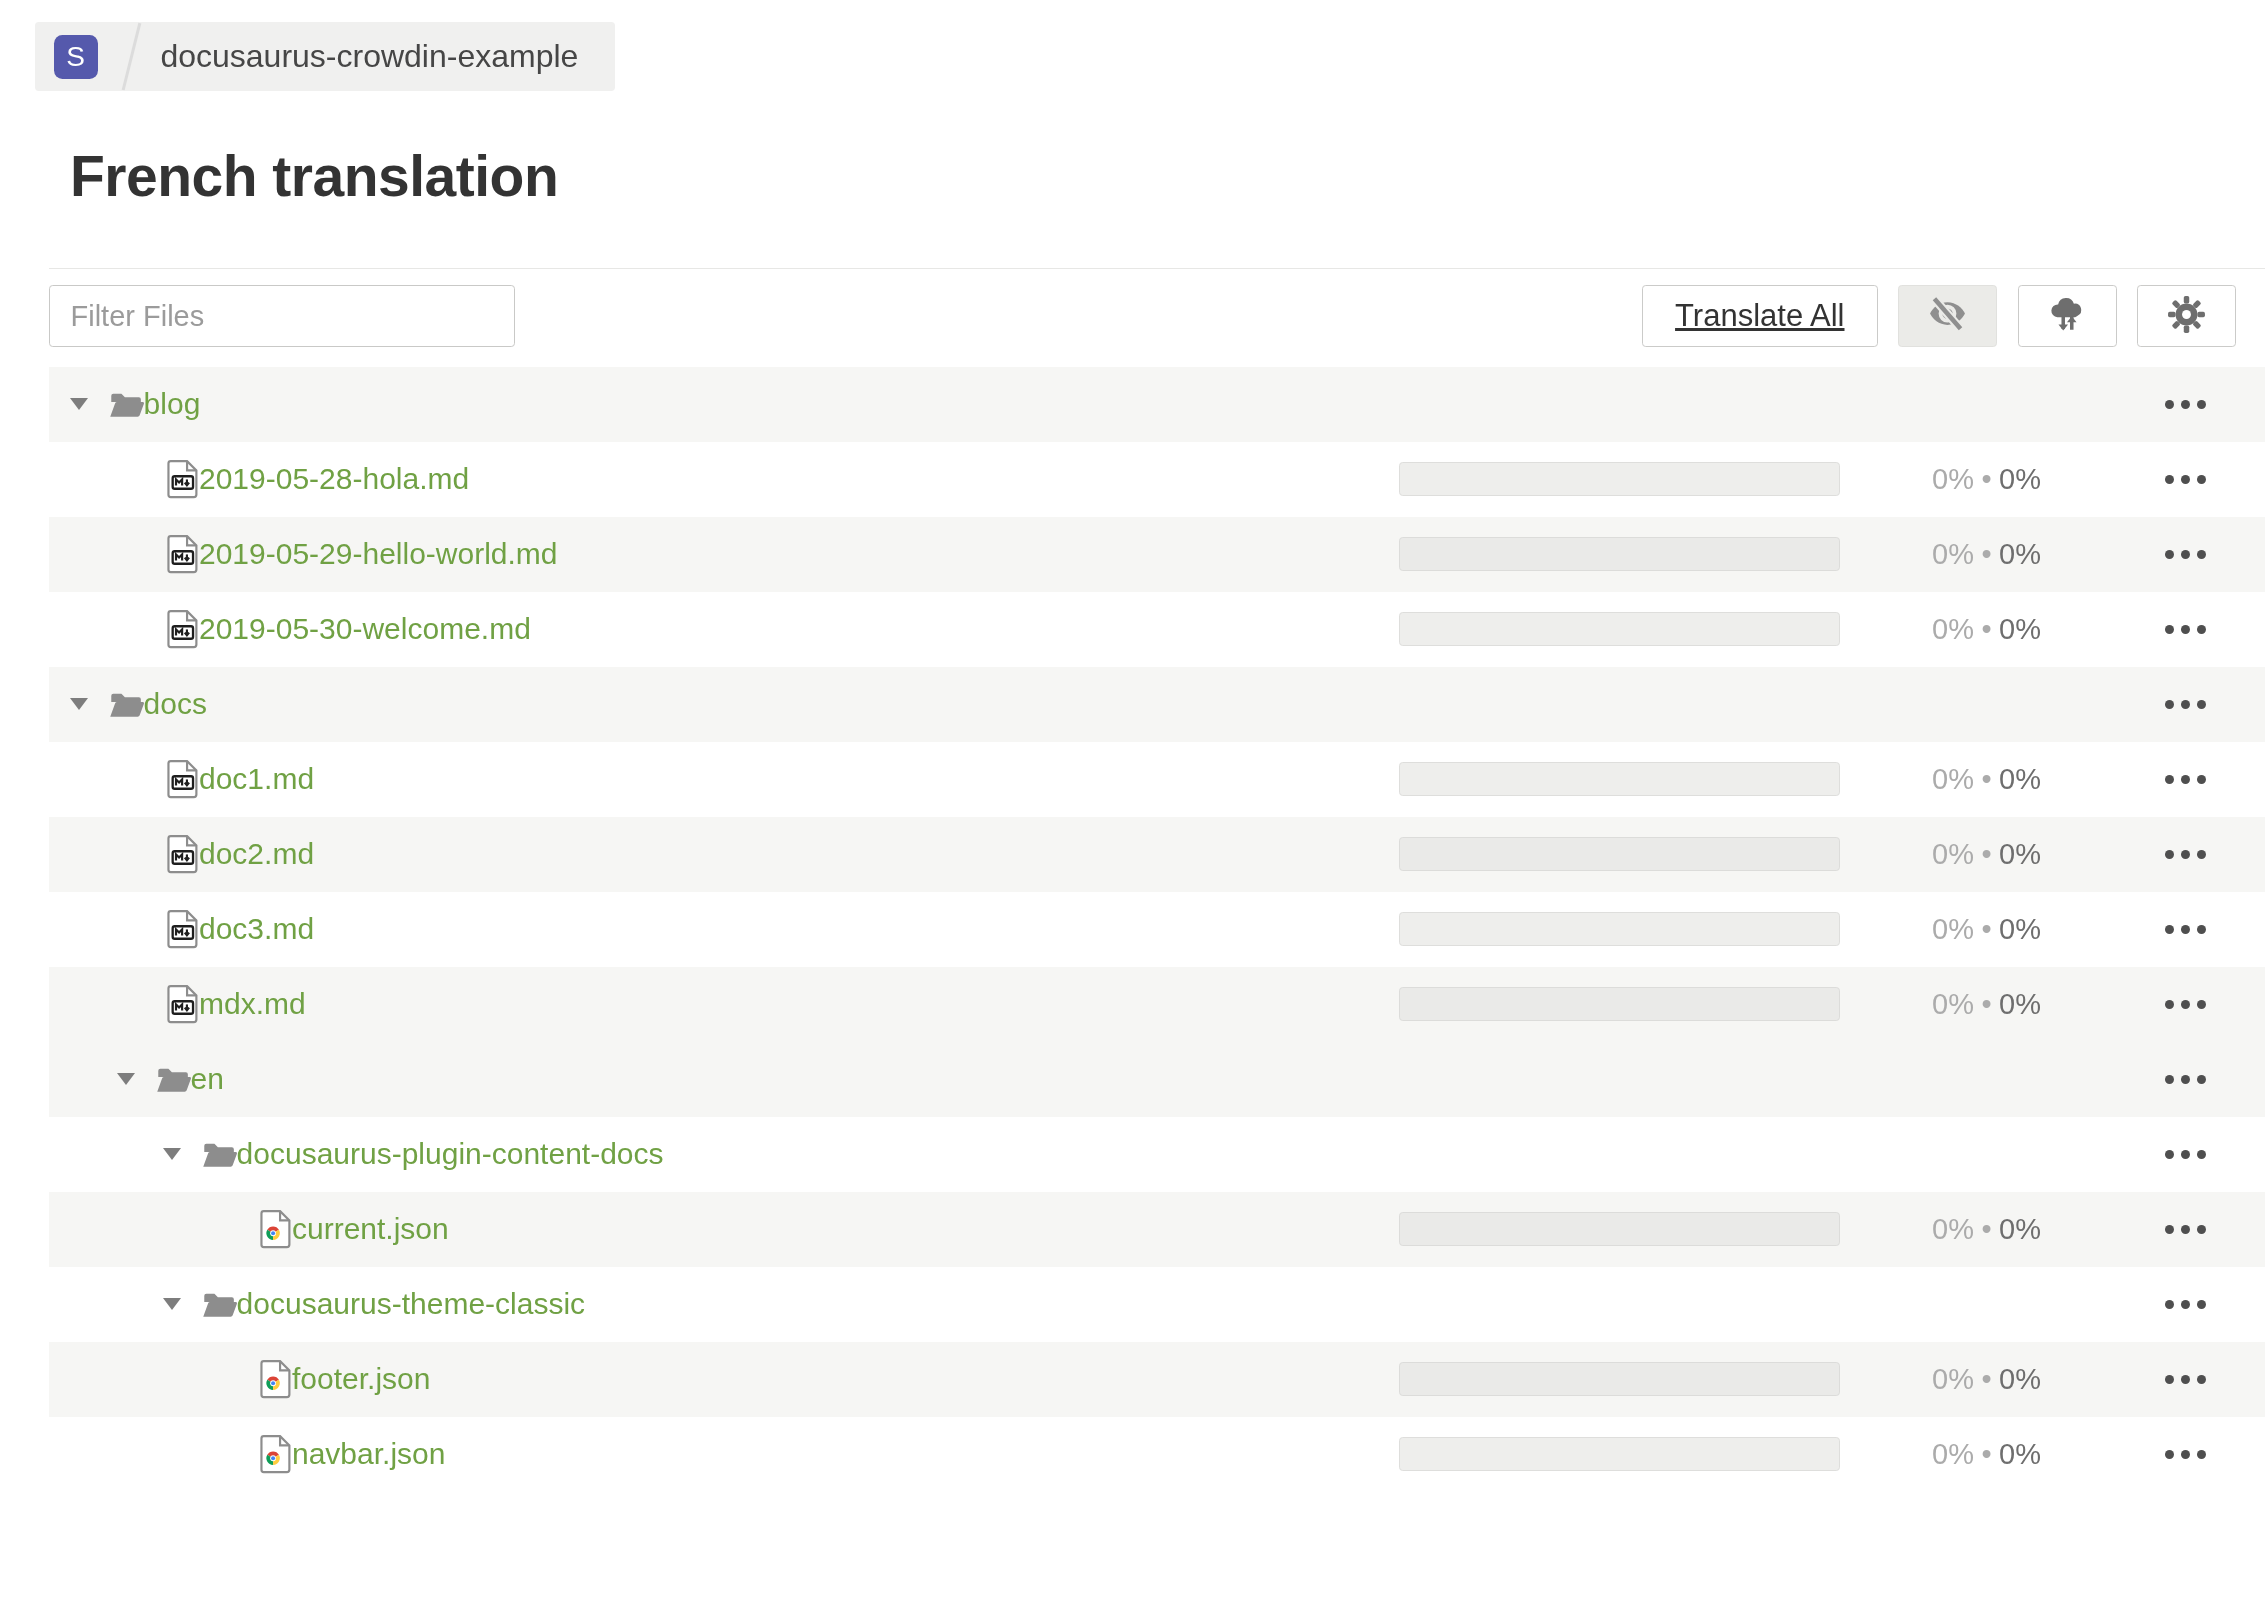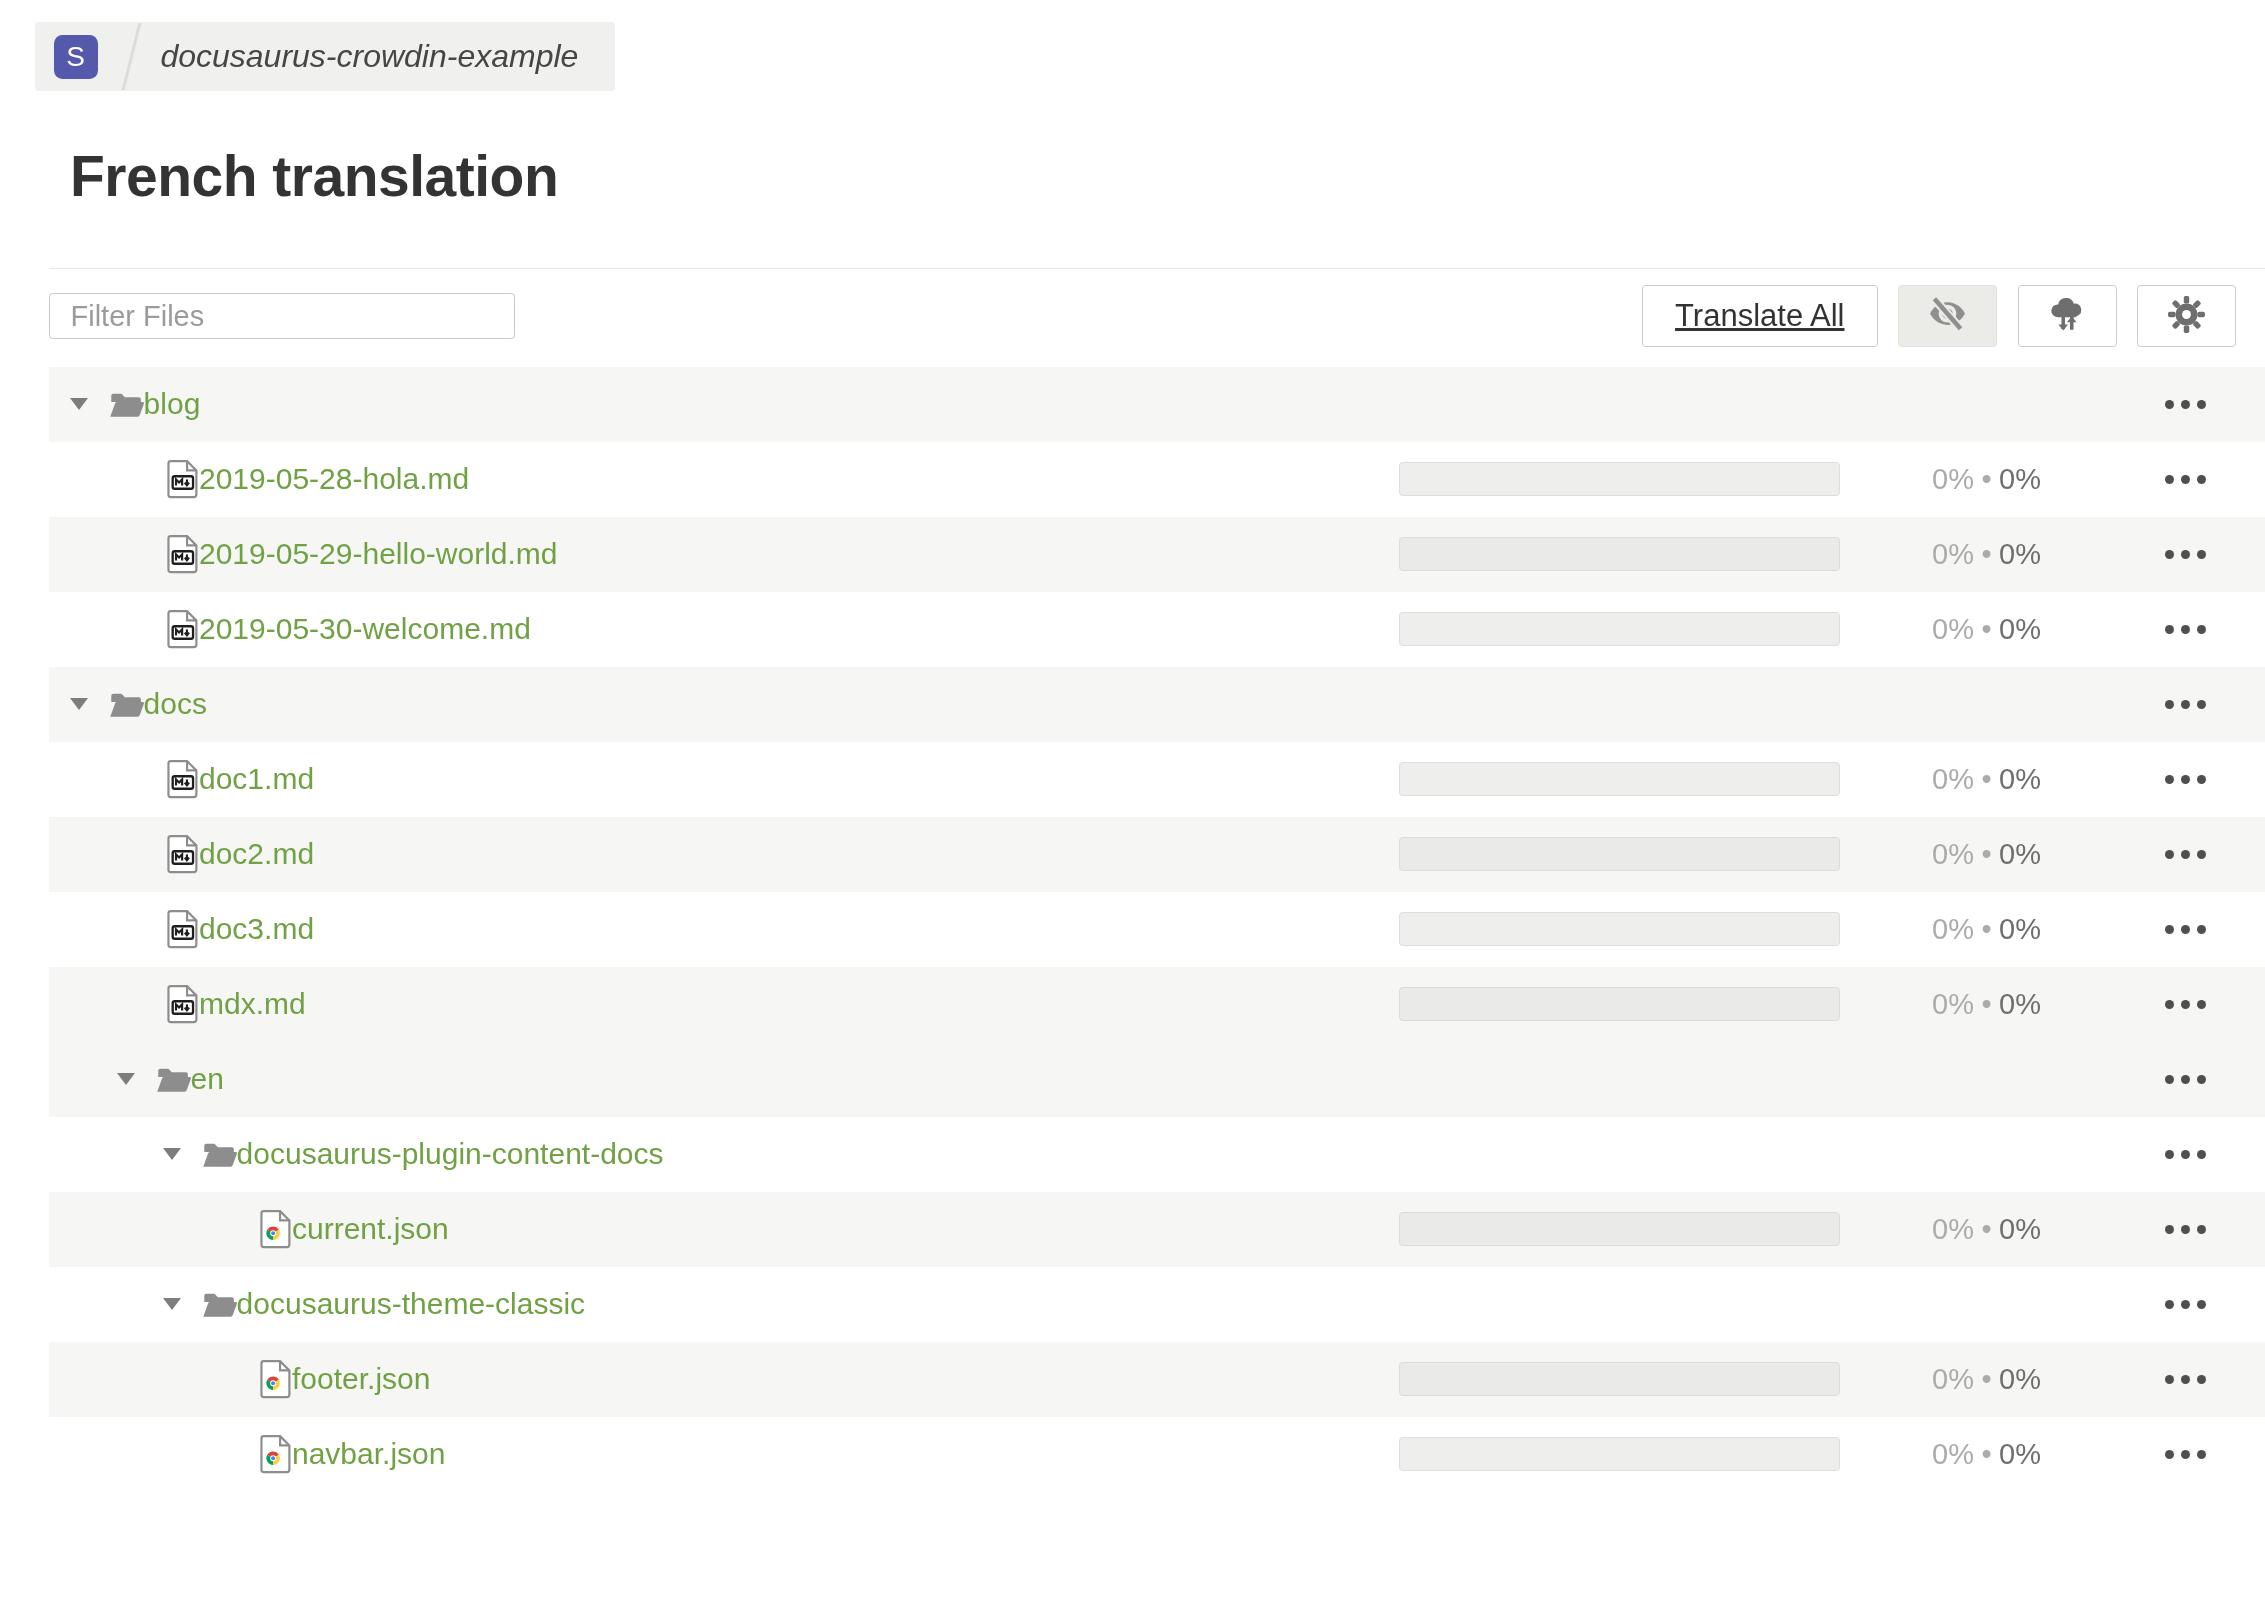--- a/index.html
+++ b/index.html
@@ -20,36 +20,36 @@
     width:44px; height:44px; border-radius:8.4px;
     background:#5559ac; color:#fff;
     display:flex; align-items:center; justify-content:center;
     font-size:28px;
   }
   .crumb-slash {
     width:2.8px; height:69px; background:#dcdcdc;
     transform:rotate(14deg);
     margin:0 28px 0 32px;
   }
-  .proj-name { font-size:32px; color:#464646;font-style:italic; }
+  .proj-name { font-size:32px; color:#464646; }
   
   .page-title {
     margin:50px 0 0 70px;
     font-size:57px; line-height:71px; font-weight:700;
     color:#333; letter-spacing:-0.5px;
   }
   
   .toolbar {
     margin:56px 0 0 49px;
     border-top:1.9px solid #e7e7e5;
     padding:16px 29px 19.6px 0;
     display:flex; align-items:center;
   }
   .filter-input {
-    width:466px; height:46px;
+    width:466px; height:62px;
     border:1.9px solid #c9c9c7; border-radius:3.7px;
     font-size:29px; color:#444; padding:0 20.5px;
     font-family:inherit; outline:none; background:#fff;
   }
   .filter-input::placeholder { color:#9b9b9b; }
   .tb-spacer { flex:1; }
   .btn {
     height:62px; background:#fff;
     border:1.9px solid #cbcbc9; border-radius:3.7px;
     display:flex; align-items:center; justify-content:center;

